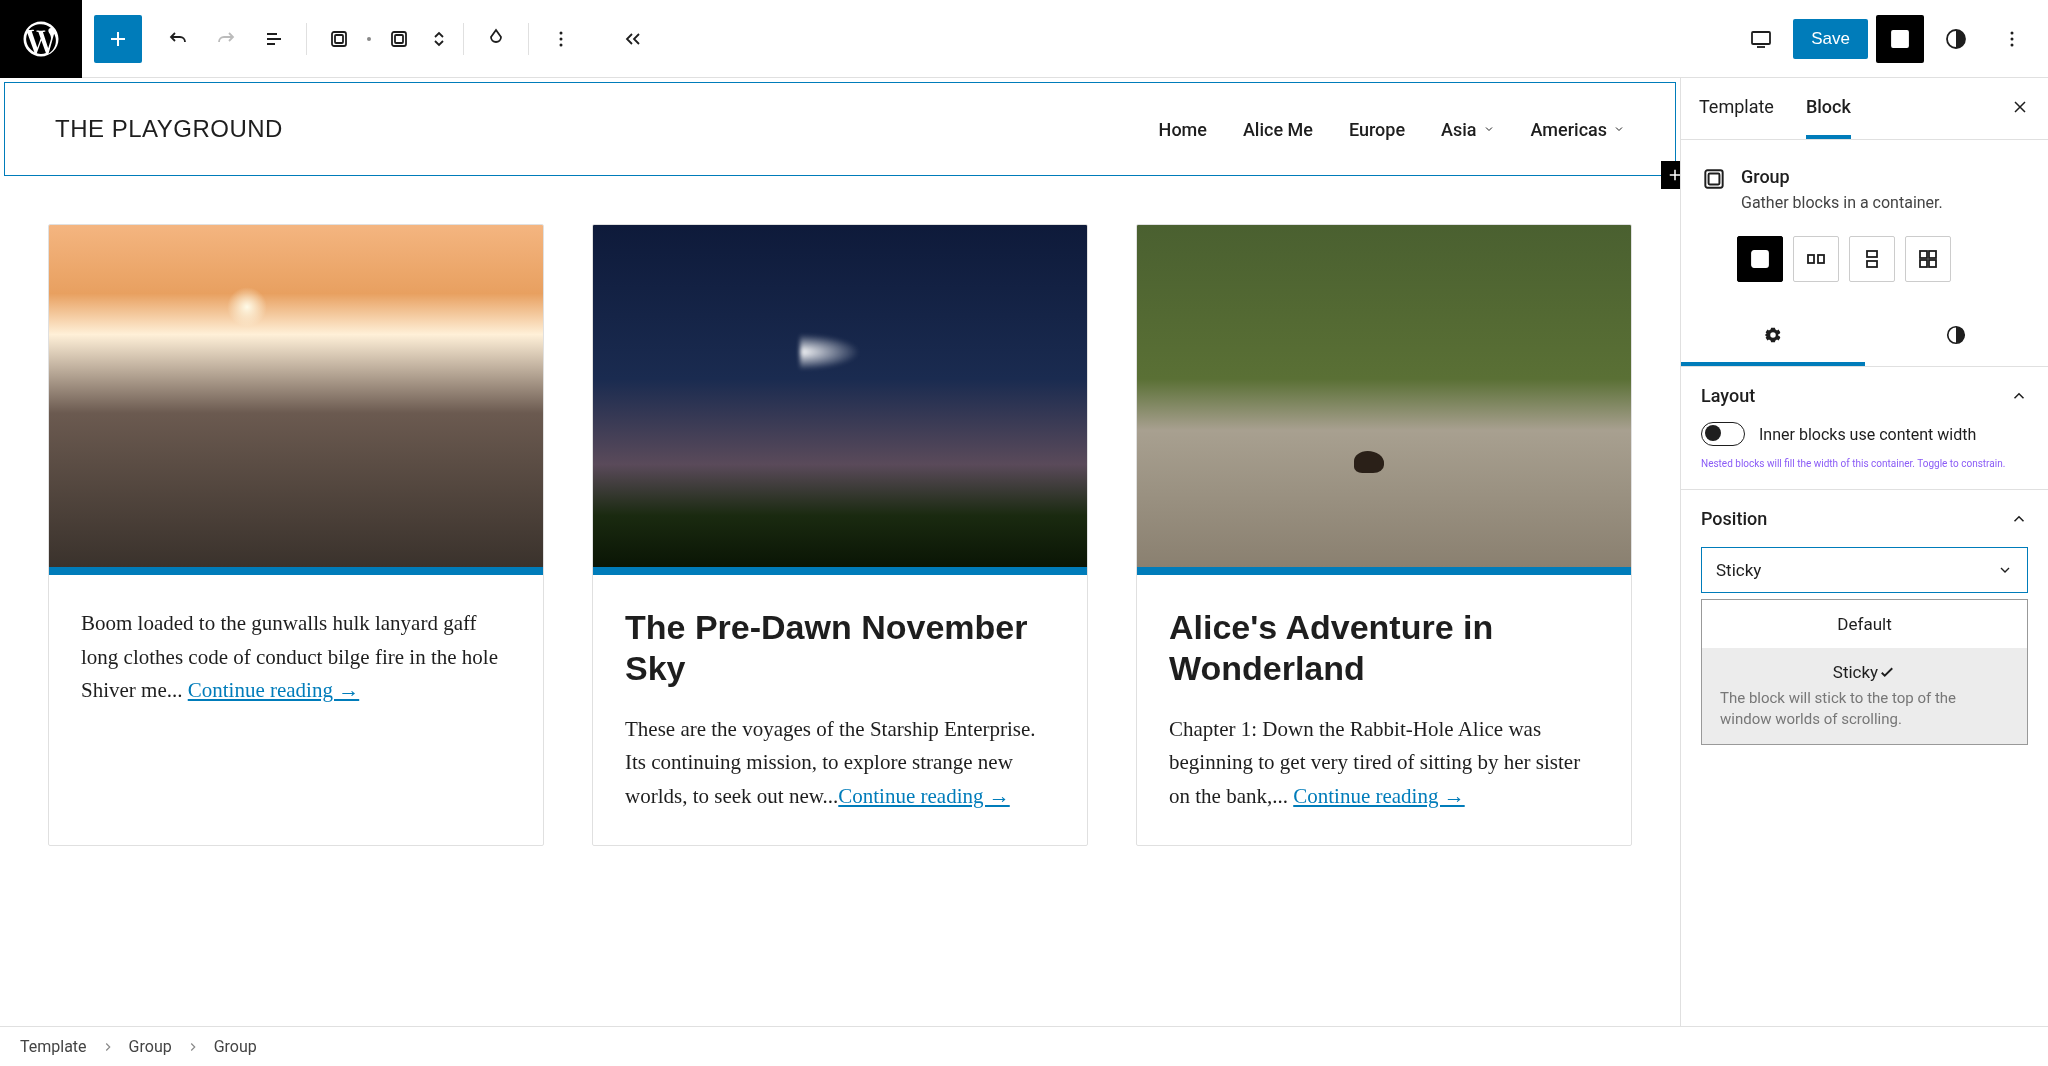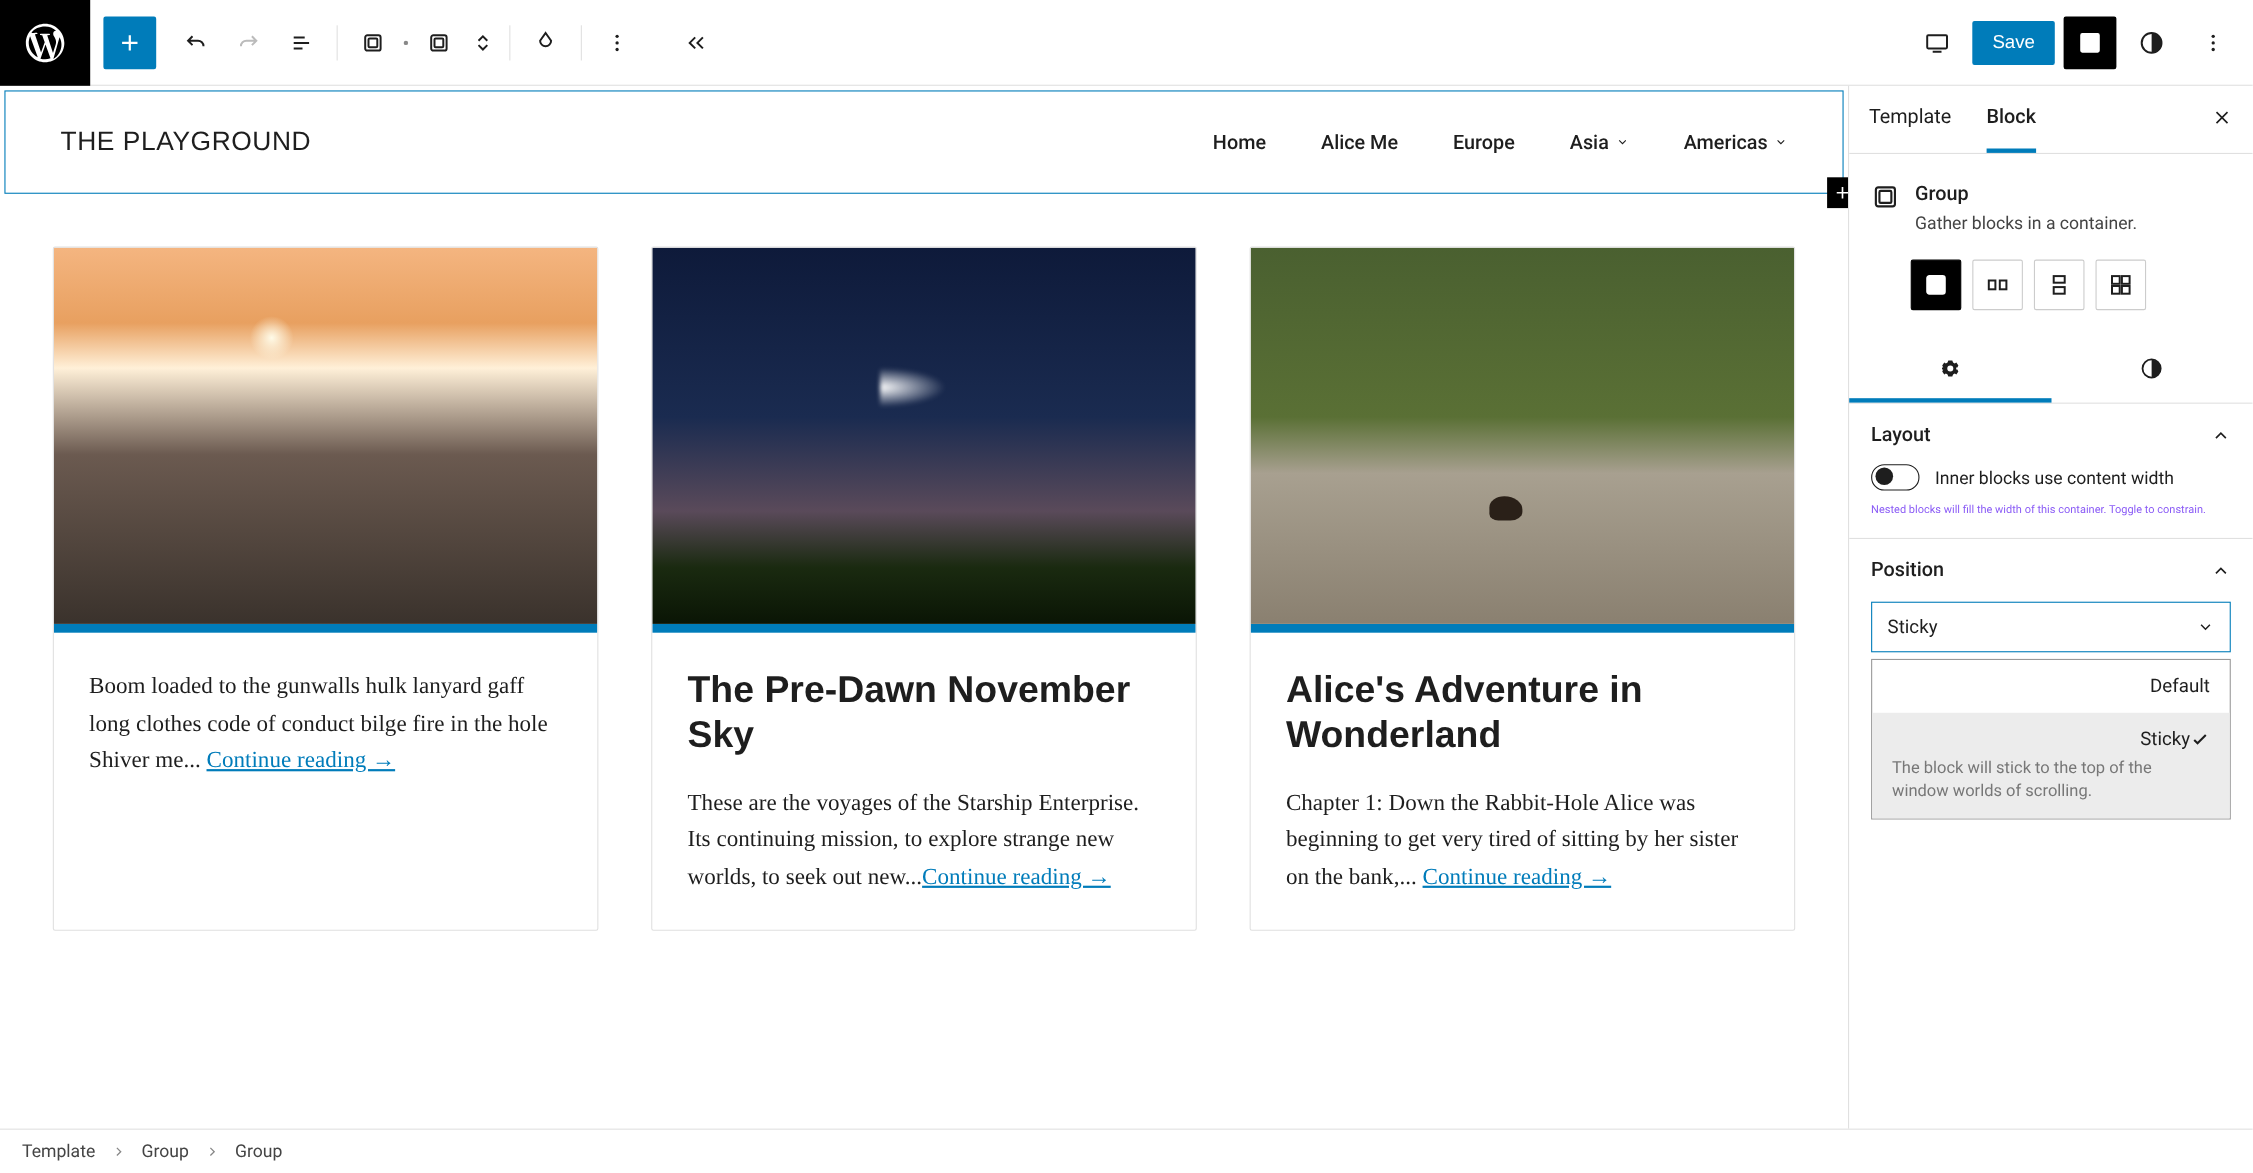--- a/index.html
+++ b/index.html
@@ -17,21 +17,21 @@
 .tb-right{margin-left:auto;display:flex;align-items:center;gap:8px}
 .save-btn{background:#007cba;color:#fff;border:none;padding:10px 18px;font-size:17px;border-radius:2px;cursor:pointer}
 .tb-btn.dark{background:#000}
 .tb-btn.dark svg{fill:#fff}
 
 .main-wrap{display:flex;height:calc(100% - 78px - 40px)}
 .canvas{flex:1;overflow:auto;position:relative;padding:0}
 
 .header-block{border:1.5px solid #007cba;margin:4px 4px 0 4px;display:flex;align-items:center;justify-content:space-between;padding:32px 50px;position:relative}
 .site-title{font-family:Futura,"Trebuchet MS",sans-serif;font-size:24px;font-weight:400;letter-spacing:0.5px}
-.nav{display:flex;gap:50px;}
+.nav{display:flex;gap:36px;}
 .nav-item{font-size:18px;font-weight:500;display:flex;align-items:center;gap:6px}
 .chev{width:12px;height:12px}
 .add-handle{position:absolute;right:-14px;bottom:-14px;width:28px;height:28px;background:#000;display:flex;align-items:center;justify-content:center;cursor:pointer}
 .add-handle svg{fill:#fff;width:18px;height:18px}
 
 .posts{display:flex;gap:48px;padding:48px 48px 0}
 .card{flex:1;border:1px solid #e0e0e0;border-radius:2px;overflow:hidden;display:flex;flex-direction:column}
 .card-img{height:342px;background:#ccc;position:relative}
 .card-bar{height:8px;background:#007cba}
 .card-body{padding:32px}
@@ -60,21 +60,21 @@
 .section-head{display:flex;justify-content:space-between;align-items:center;font-size:18px;font-weight:500;cursor:pointer}
 .toggle-row{display:flex;align-items:center;gap:14px;margin:16px 0 10px}
 .toggle{width:44px;height:24px;border-radius:12px;border:1.5px solid #1e1e1e;background:#fff;position:relative;cursor:pointer}
 .toggle-knob{width:16px;height:16px;border-radius:50%;background:#1e1e1e;position:absolute;left:3px;top:2px}
 .toggle-label{font-size:16px}
 .help{font-size:10px;color:#8b5cf6;line-height:1.5}
 .select{border:1.5px solid #007cba;padding:12px 14px;display:flex;justify-content:space-between;align-items:center;font-size:17px;cursor:pointer;margin-top:4px}
 .dropdown{border:1px solid #999;margin-top:6px}
 .opt{padding:14px 18px;cursor:pointer}
 .opt.sel{background:#ececec}
-.opt-title{display:flex;justify-content:flex-end;align-items:center;font-size:17px}
+.opt-title{display:flex;justify-content:center;align-items:center;font-size:17px}
 .opt-desc{font-size:15px;color:#777;margin-top:6px;line-height:1.4;max-width:240px}
 
 .breadcrumb{height:40px;border-top:1px solid #e0e0e0;display:flex;align-items:center;padding:0 20px;gap:14px;font-size:16px;color:#444}
 
 
 .img1{background:linear-gradient(180deg,#f4b580 0%,#e8a060 20%,#fff0d8 32%,#6b5a50 55%,#3a322c 100%)}
 .img1::before{content:"";position:absolute;left:36%;top:18%;width:40px;height:40px;background:radial-gradient(circle,#fffbe8 0%,rgba(255,240,200,0) 70%);border-radius:50%}
 .img2{background:linear-gradient(180deg,#0e1a3a 0%,#1a2b50 45%,#5a4a5a 70%,#1a2a10 85%,#0a1505 100%)}
 .img2::before{content:"";position:absolute;left:42%;top:32%;width:60px;height:36px;background:radial-gradient(ellipse at left center,#fff 0%,rgba(255,255,255,0) 70%);filter:blur(2px)}
 .img3{background:linear-gradient(180deg,#4a6030 0%,#5a7035 45%,#a8a090 60%,#8a8070 100%)}

